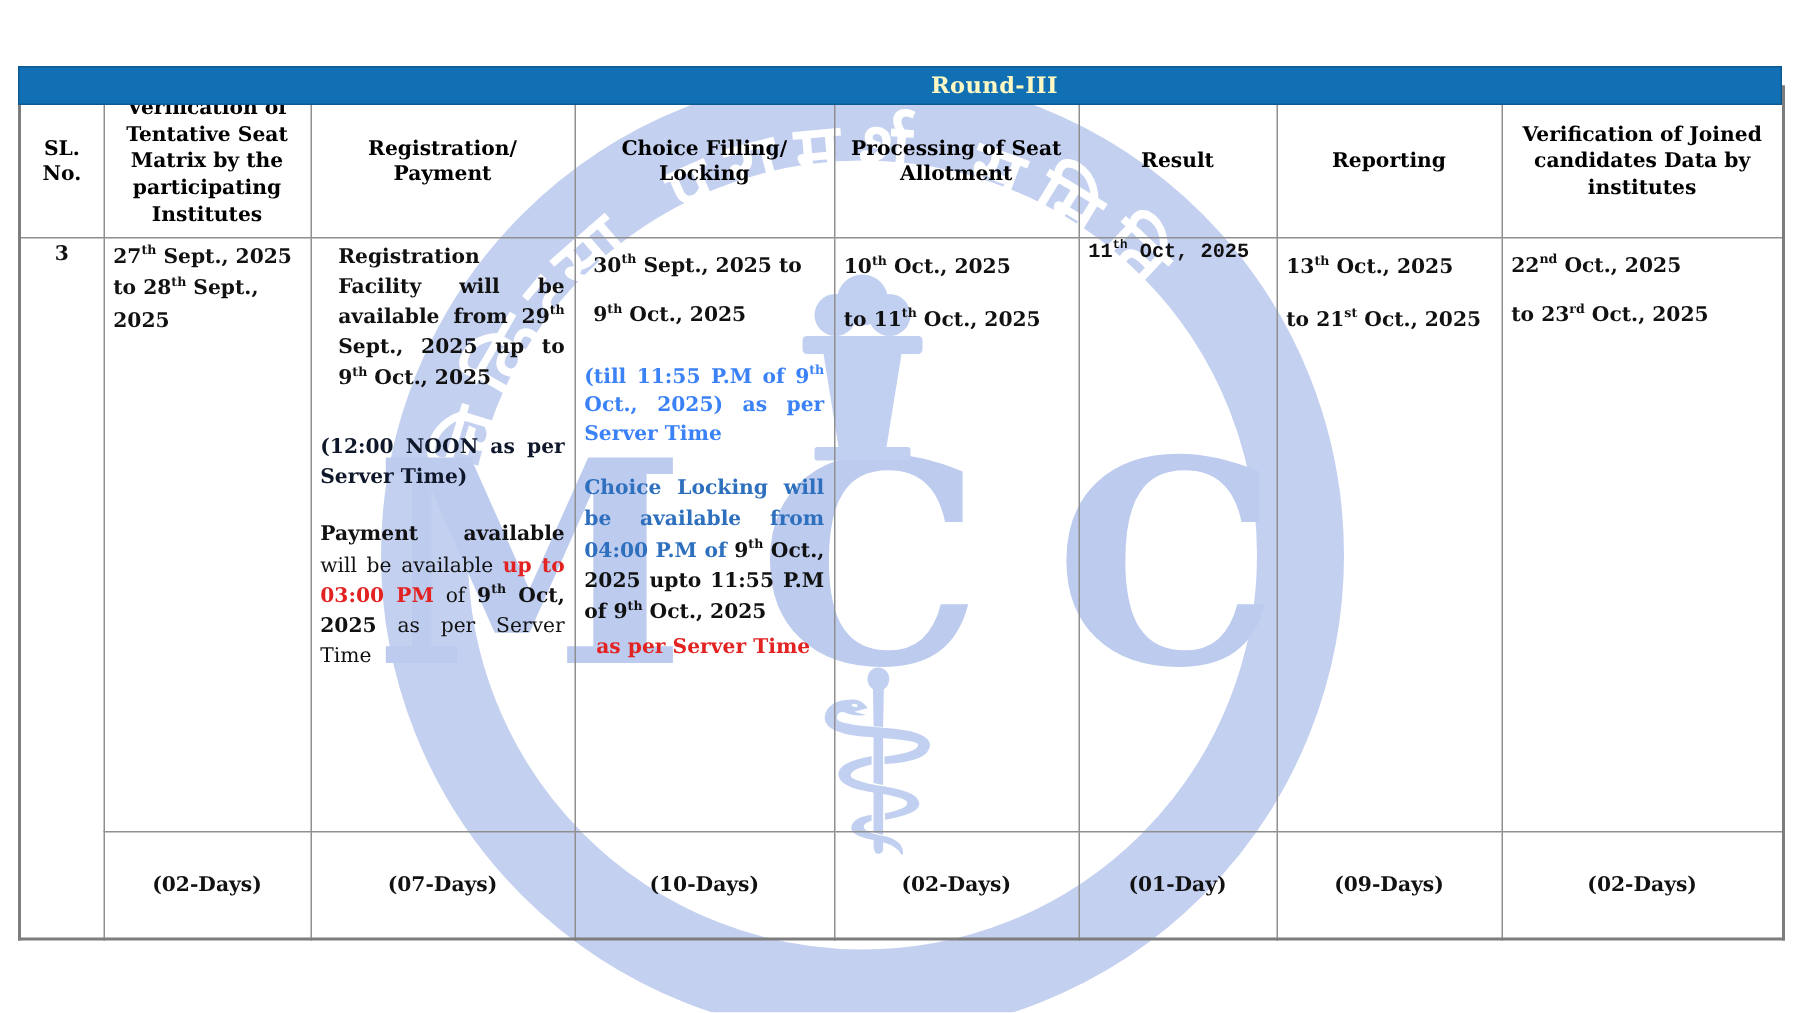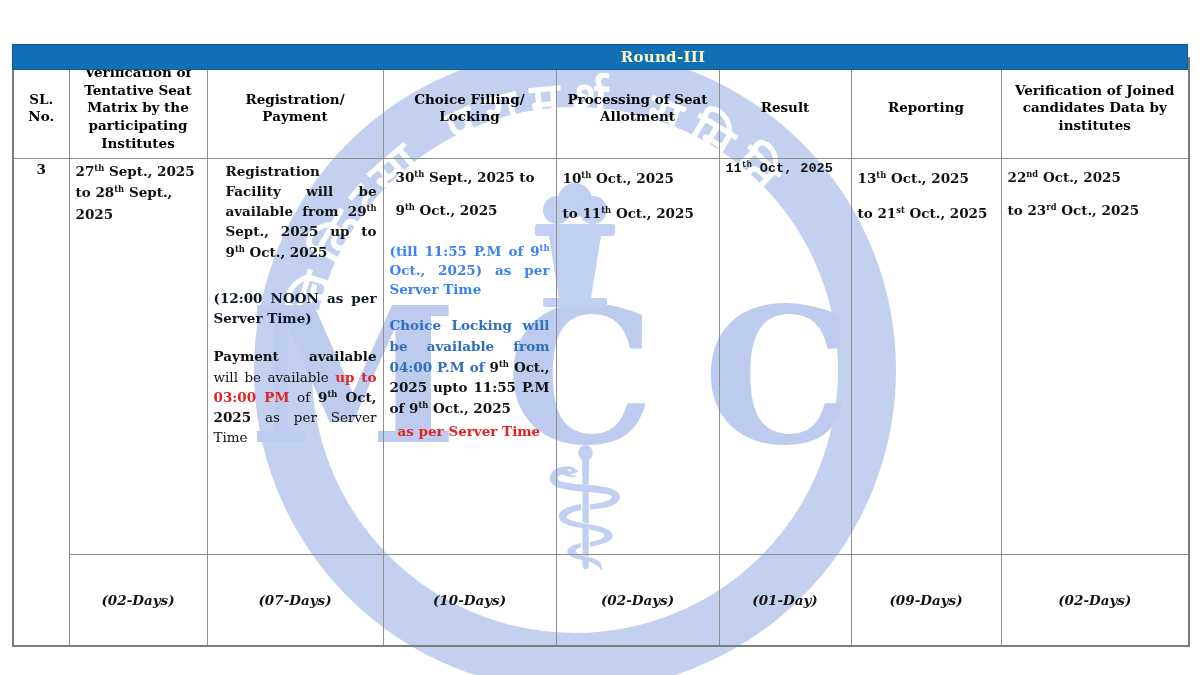--- a/index.html
+++ b/index.html
@@ -40,21 +40,21 @@
   td.c3 .payment{margin-top:18px;text-align:justify;}
   td.c4{padding:96px 9px 0 10px;line-height:1.5;font-weight:bold;}
   td.c4 .dates{white-space:pre-line;line-height:2.5;padding-left:6px;font-weight:bold;}
   td.c4 .till{color:#3b82f6;margin-top:14px;line-height:1.4;text-align:justify;}
   td.c4 .locking{margin-top:16px;line-height:1.55;text-align:justify;}
   td.c4 .servernote{color:#e32222;margin-top:2px;padding-left:8px;}
   td.c5{padding:152px 6px 0 12px;line-height:2.6;white-space:pre-line;font-weight:bold;}
   td.c6{padding:183px 4px 0 16px;font-weight:bold;font-family:Liberation Mono, monospace;}
   td.c7{padding:164px 4px 0 14px;line-height:2.6;white-space:pre-line;font-weight:bold;}
   td.c8{padding:96px 10px 0 22px;line-height:2.45;white-space:pre-line;font-weight:bold;}
-  tr.daysrow{height:92px;font-style:italic;}
+  tr.daysrow{height:72px;}
   tr.daysrow td{vertical-align:middle;text-align:center;font-weight:bold;font-size:13.5px;color:#111;}
   
   .w-n{font-weight:normal;}
   .w-b{font-weight:bold;}
   .t-red{color:#e32222;font-weight:bold;}
   .t-blue{color:#2e6fbe;font-weight:bold;}
   sup{font-size:62%;vertical-align:super;line-height:0;}
 </style>
 </head>
 <body>

